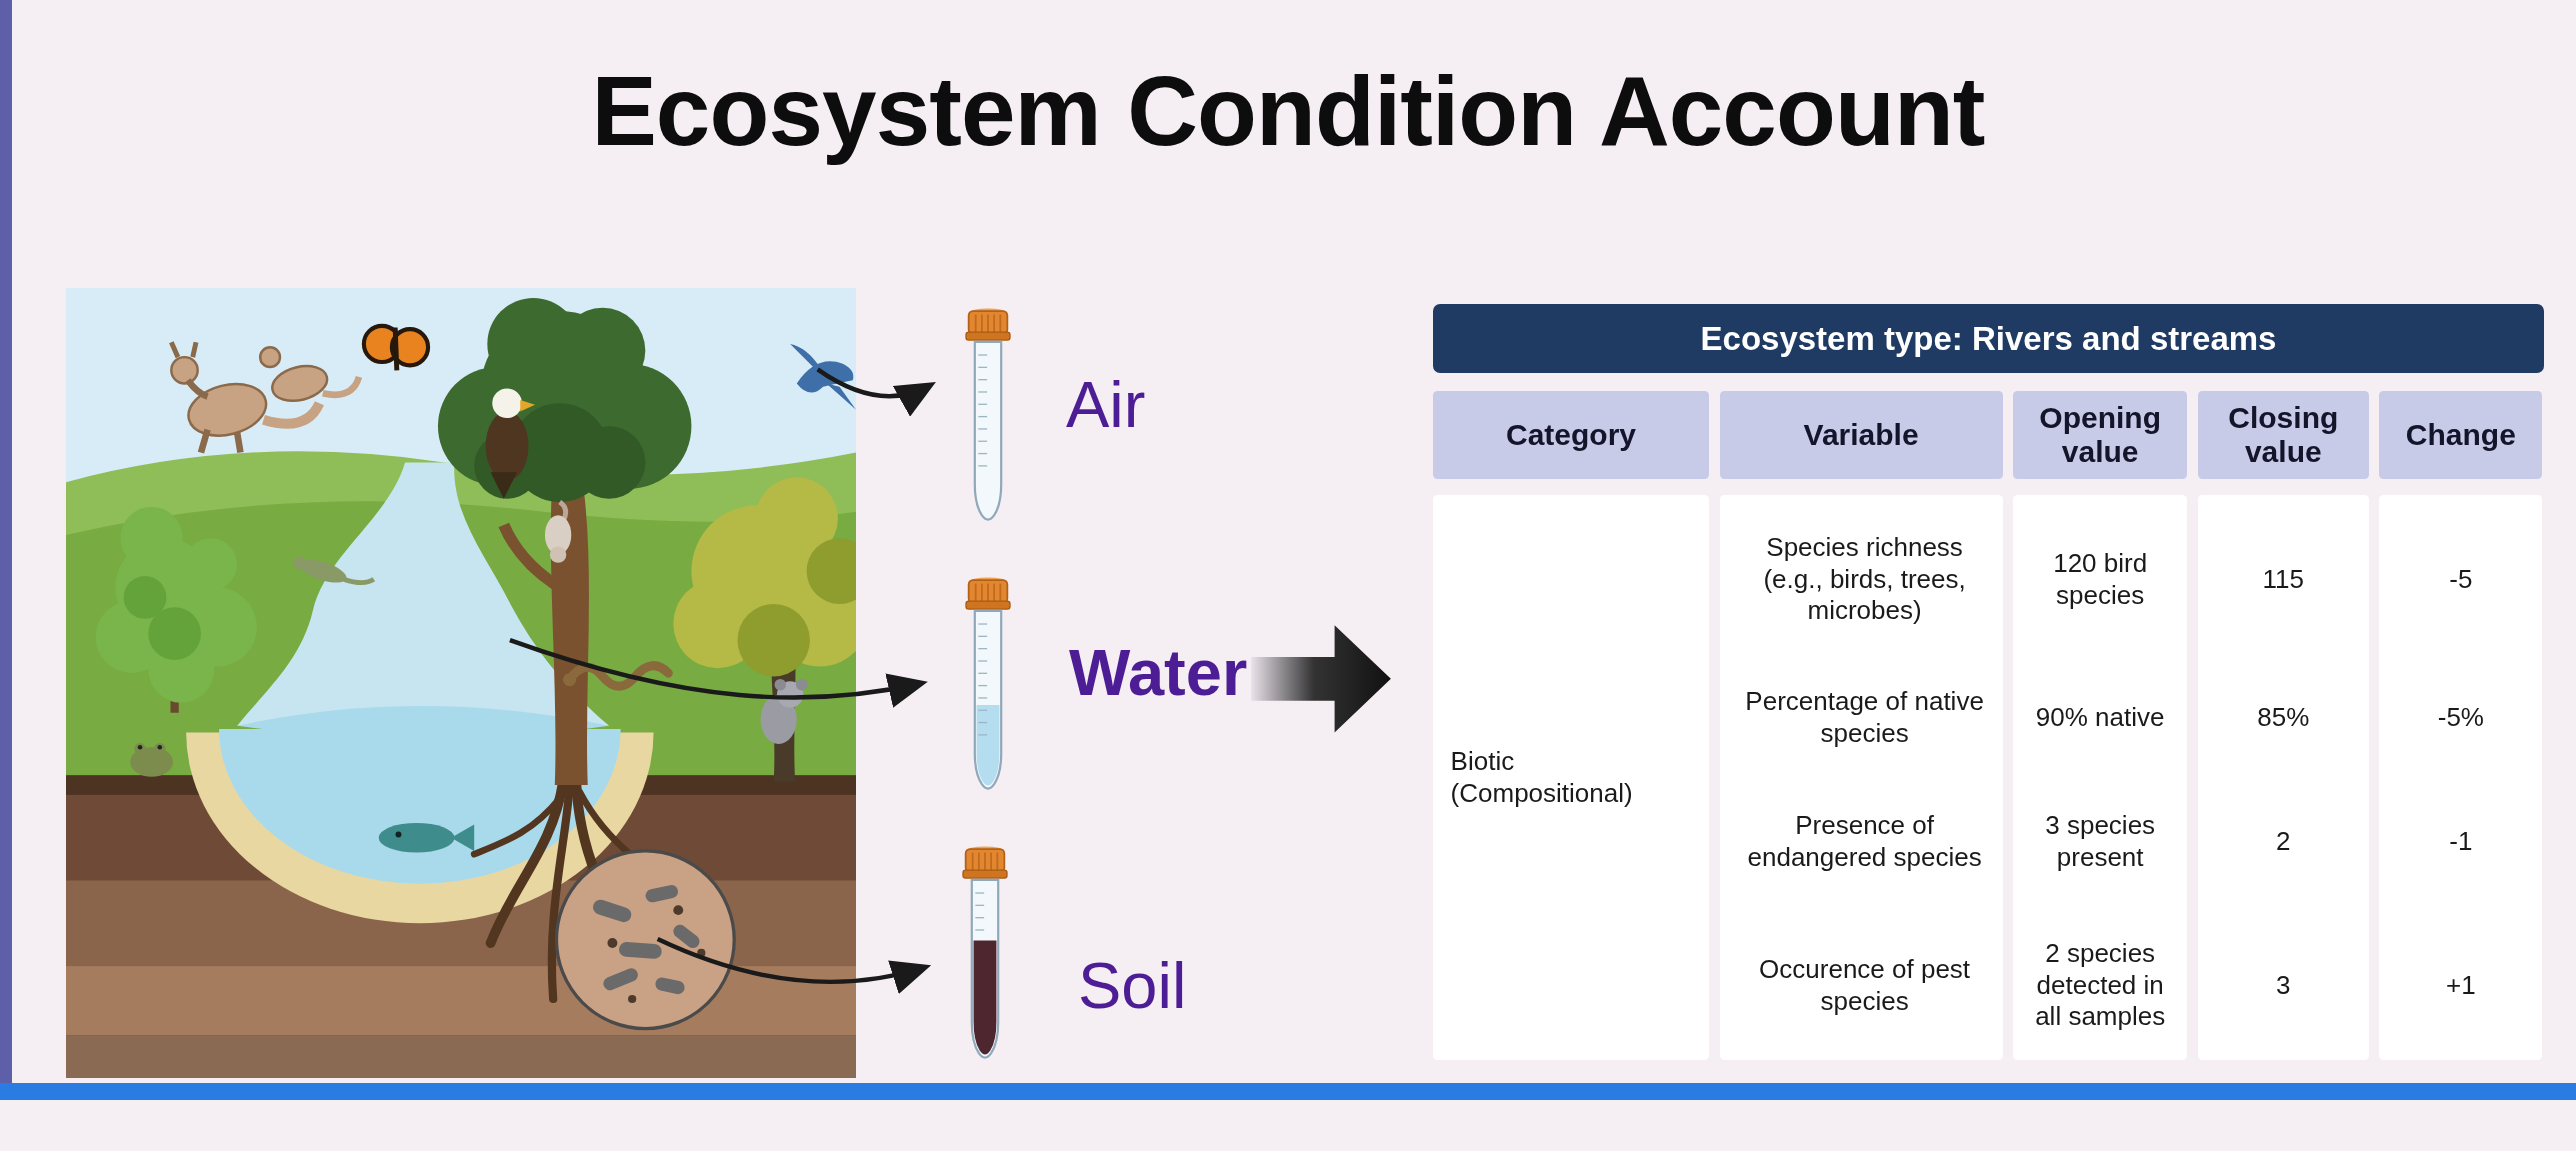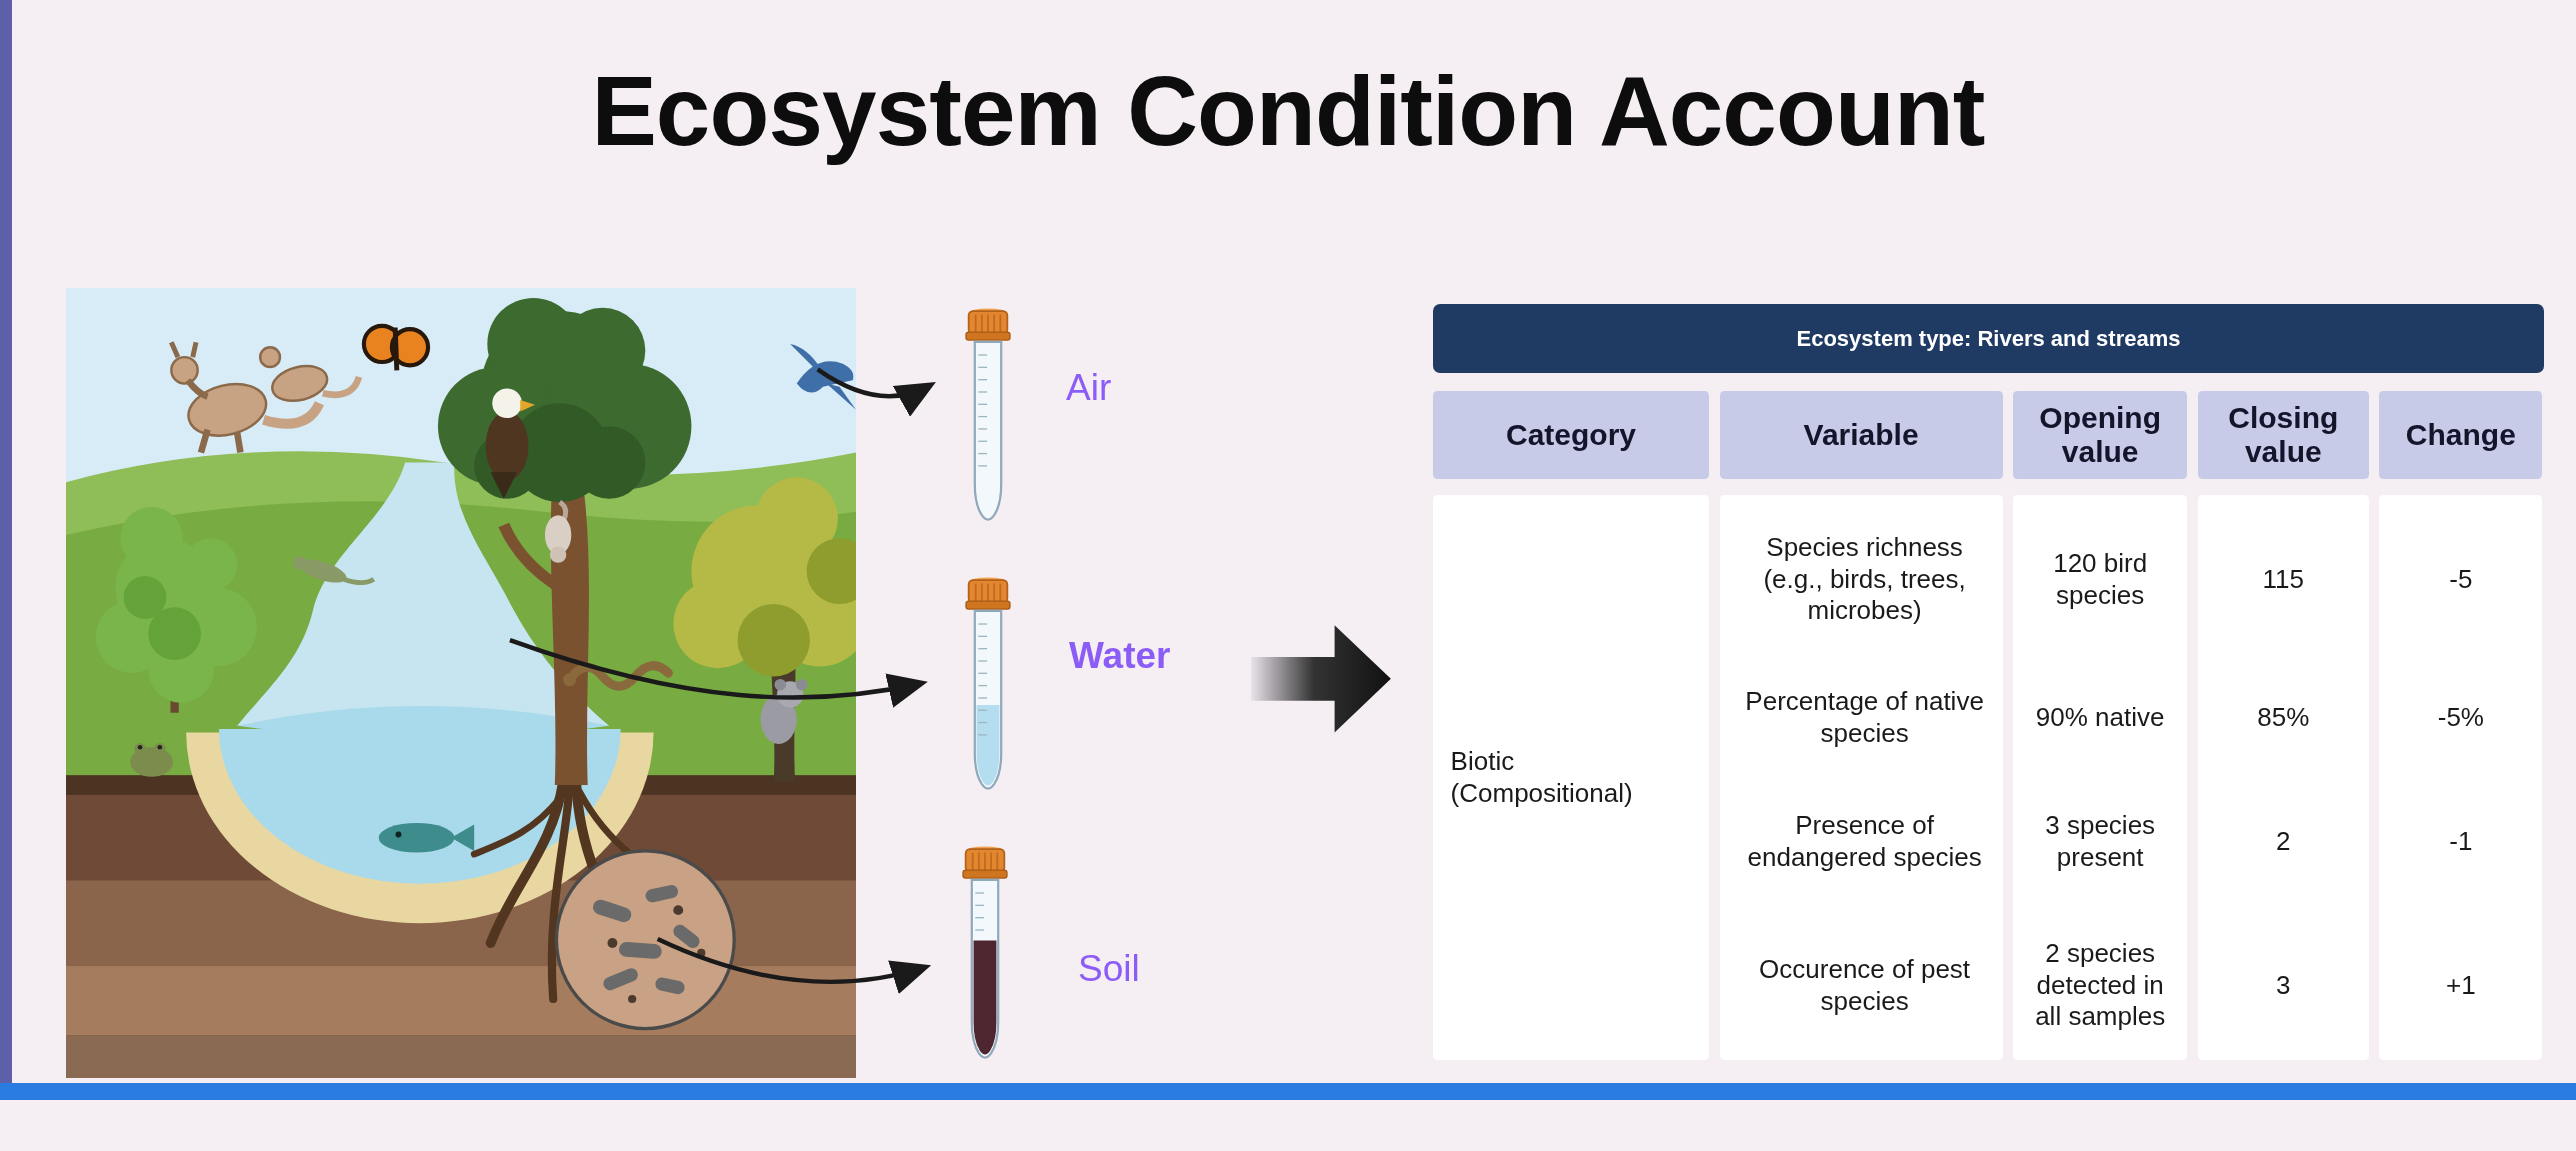--- a/index.html
+++ b/index.html
@@ -21,33 +21,33 @@
     letter-spacing:-0.9px;
   }
 
   .illustration{position:absolute;left:66px;top:288px;width:790px;height:790px;}
 
   .tube{position:absolute;width:74px;height:227px;}
   #tube-air{left:951px;top:304px;}
   #tube-water{left:951px;top:573px;}
   #tube-soil{left:948px;top:842px;}
 
-  .sample-label{position:absolute;font-size:37px;color:#8b5cf6;}
+  .sample-label{position:absolute;font-size:65px;color:#4c1d95;}
   #label-air{left:1066px;top:367px;}
   #label-water{left:1069px;top:635px;font-weight:bold;}
   #label-soil{left:1078px;top:920px;margin-top:28px;}
 
   .overlay{position:absolute;left:0;top:0;pointer-events:none;}
 
   
   .table-wrap{position:absolute;left:1433px;top:304px;width:1111px;}
   .table-header{
     height:69px;background:#1f3a63;border-radius:7px;
     display:flex;align-items:center;justify-content:center;
-    color:#ffffff;font-size:22px;font-weight:bold;
+    color:#ffffff;font-size:33px;font-weight:bold;
     margin-bottom:17.6px;
   }
   .grid5{
     display:grid;
     grid-template-columns:276px 283px 174px 171px 163px;
     column-gap:10.6px;
   }
   .col-head{
     height:88px;background:#c8cbe8;border-radius:4.4px;
     display:flex;align-items:center;justify-content:center;

